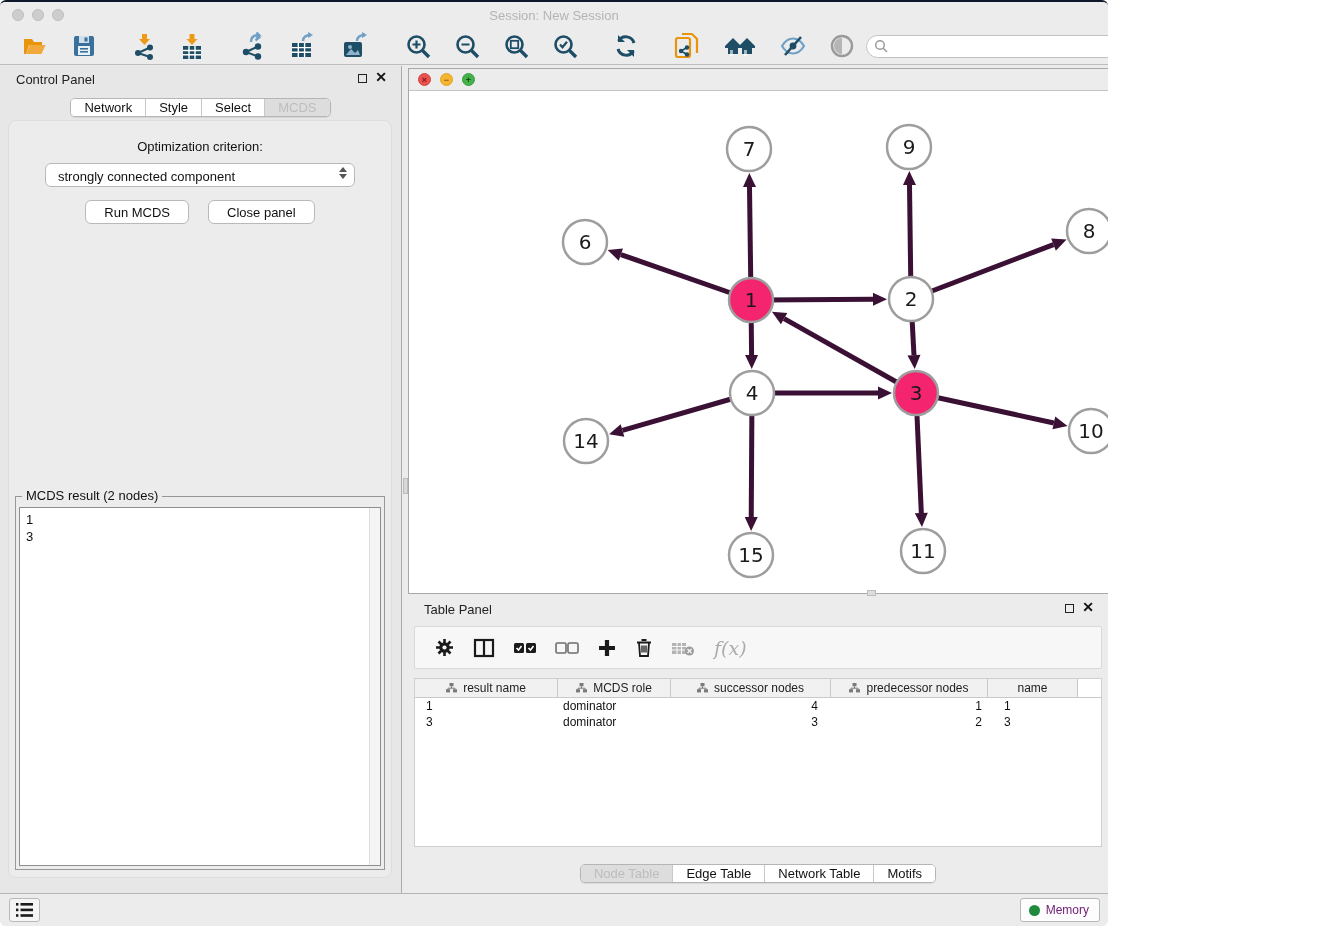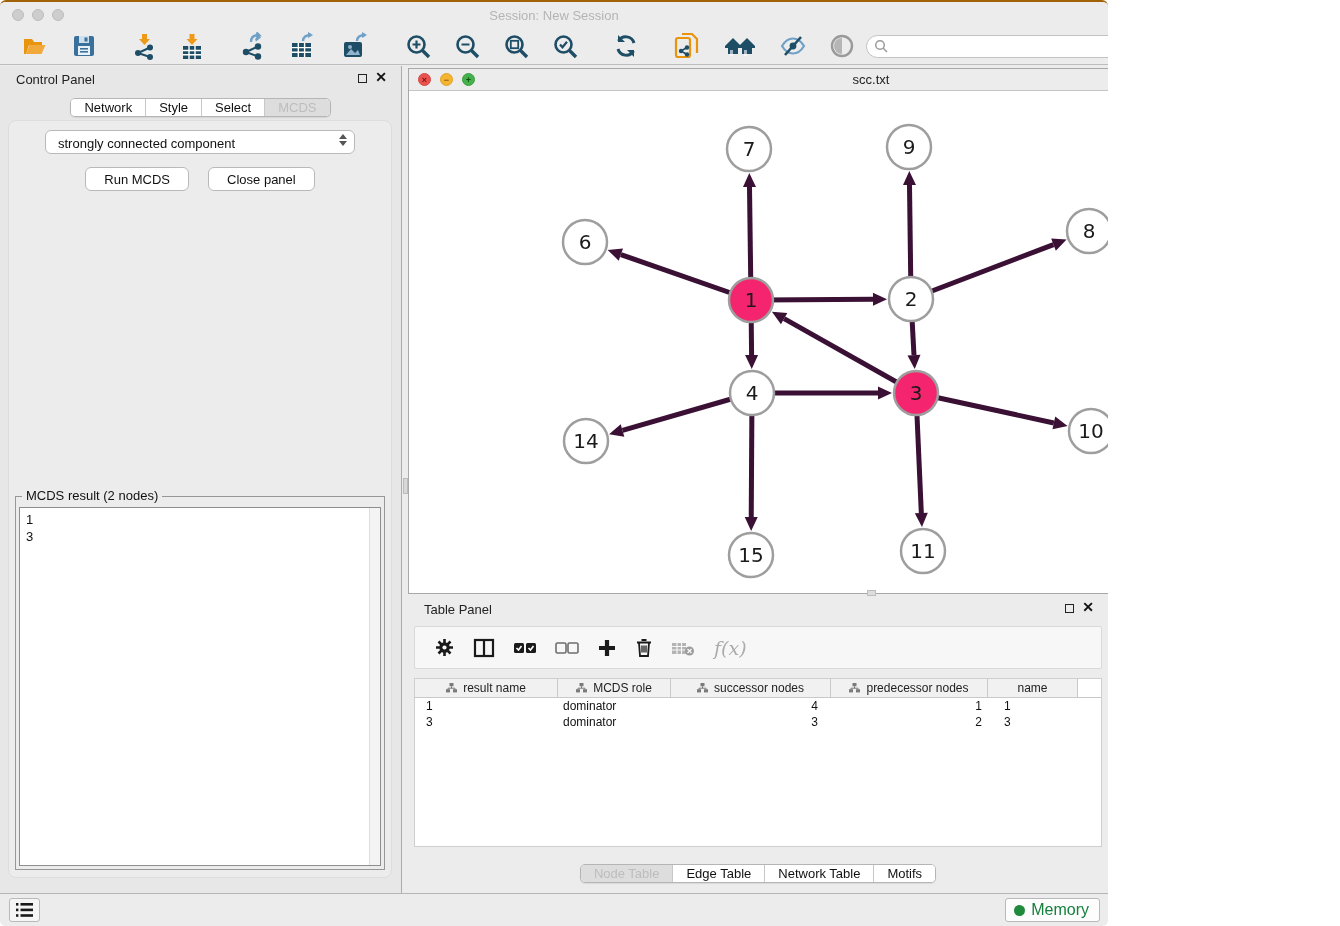--- a/index.html
+++ b/index.html
@@ -1,18 +1,18 @@
 <!DOCTYPE html>
 <html><head>
 <meta charset="utf-8">
 <style>
   * { margin:0; padding:0; box-sizing:border-box; }
   html,body { width:1340px; height:926px; font-family:"Liberation Sans",sans-serif; }
   .app { position:relative; width:1108px; height:926px; background:#ECECEC; overflow:hidden;
-         border-top:2px solid #a16207;border-radius:6px; }
+         border-top:2px solid #0f172a;border-radius:6px; }
 
   
   .titlebar { position:absolute; top:0; left:0; right:0; height:26px; background:#ECECEC;
               display:flex; align-items:center; }
   .lights { display:flex; gap:8px; margin-left:12px; }
   .light { width:12px; height:12px; border-radius:50%; background:#CDCDCD; border:1px solid #BDBDBD; }
   .win-title { position:absolute; left:0; right:0; text-align:center; color:#B4B4B4; font-size:13px; }
 
   
   .toolbar { position:absolute; top:26px; left:0; right:0; height:37px; background:#ECECEC;
@@ -106,21 +106,21 @@
   .td.c4 { padding-left:16px; }
   .tp-tabs { bottom:7px; }
 
   
   .statusbar { position:absolute; left:0; right:0; bottom:0; height:33px; background:#ECECEC;
                border-top:1px solid #B5B5B5; }
   .list-btn { position:absolute; left:9px; top:4px; width:31px; height:24px; background:#F5F5F5;
               border:1px solid #B9B9B9; border-radius:3px; display:flex; align-items:center; justify-content:center; cursor:pointer; }
   .mem-btn { position:absolute; right:8px; top:4px; height:24px; padding:0 10px 0 8px; background:#FDFDFD;
              border:1px solid #B9B9B9; border-radius:3px; display:flex; align-items:center; gap:6px;
-             font-size:16px; color:#15803d; cursor:pointer; }
+             font-size:12px; color:#701a75; cursor:pointer; }
   .mem-dot { width:11px; height:11px; border-radius:50%; background:#1F8A3B; }
 </style>
 </head>
 <body>
 
 <div class="app">
 
   <div class="titlebar">
     <div class="lights">
       <div class="light"></div>
@@ -287,20 +287,21 @@
       </div>
       <div class="seg-row cp-tabs">
         <div class="seg">
           <div class="tab">Network</div>
           <div class="tab">Style</div>
           <div class="tab">Select</div>
           <div class="tab active">MCDS</div>
         </div>
       </div>
       <div class="cp-body">
+        <div class="opt-label">Optimization criterion:</div>
         <div class="select-box">
           <span>strongly connected component</span>
           <span class="stepper">
               <i class="up"></i>
               <i class="dn"></i>
             </span>
         </div>
         <div class="btn-row">
           <button class="pbtn">Run MCDS</button>
           <button class="pbtn">Close panel</button>
@@ -320,21 +321,20 @@
       <div class="vsplit-handle"></div>
     </div>
 
     <div class="right-area">
 
       <div class="net-window">
         <div class="net-titlebar">
           <div class="tl red">×</div>
           <div class="tl yel">−</div>
           <div class="tl grn">+</div>
-          <div class="net-title">scc.txt</div>
         </div>
         <svg class="net-canvas" id="graph-svg" width="924" height="502">
             <line x1="342" y1="209" x2="340.50326711591197" y2="95.996667251353" stroke="#3A1034" stroke-width="5"></line>
             <polygon points="340.3178529153128,81.99789510611768 347.0026970404855,95.91058208678912 334.00383719133845,96.08275241591689" fill="#3A1034"></polygon>
             <line x1="342" y1="209" x2="211.87335060057495" y2="163.5340622580322" stroke="#3A1034" stroke-width="5"></line>
             <polygon points="198.65685301088945,158.91624984717825 214.01733493418573,157.39783123424965 209.72936626696418,169.67029328181476" fill="#3A1034"></polygon>
             <line x1="342" y1="209" x2="464.00074216575695" y2="208.23749536146403" stroke="#3A1034" stroke-width="5"></line>
             <polygon points="478.0004687362675,208.1499970703983 464.0413663723232,214.73736841205823 463.9601179591907,201.73762231086982" fill="#3A1034"></polygon>
             <line x1="342" y1="209" x2="342.59142146876644" y2="264.00219659527914" stroke="#3A1034" stroke-width="5"></line>
             <polygon points="342.74195040132616,278.0013873233342 336.09179720216946,264.0720850282533 349.0910457353634,263.932308162305" fill="#3A1034"></polygon>

